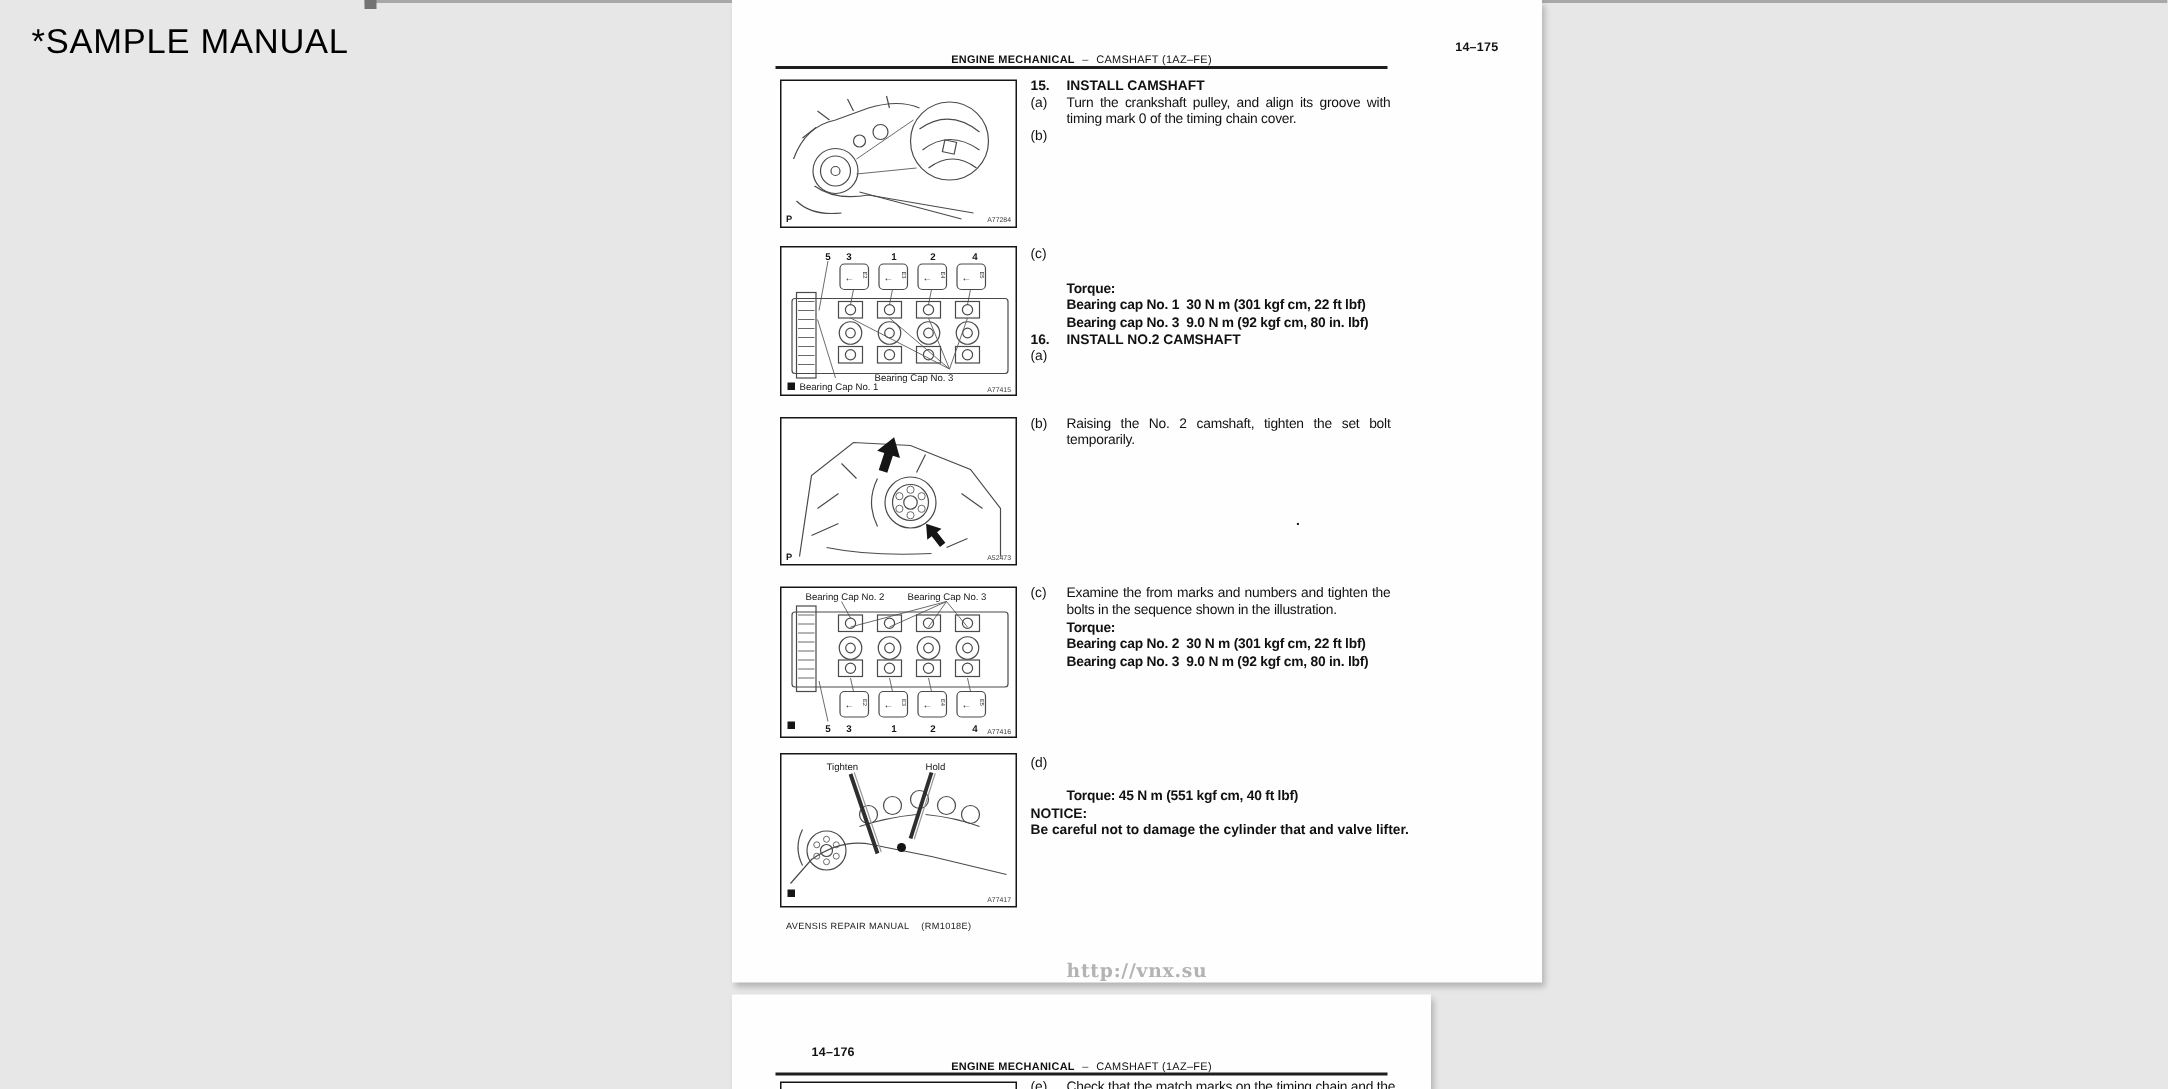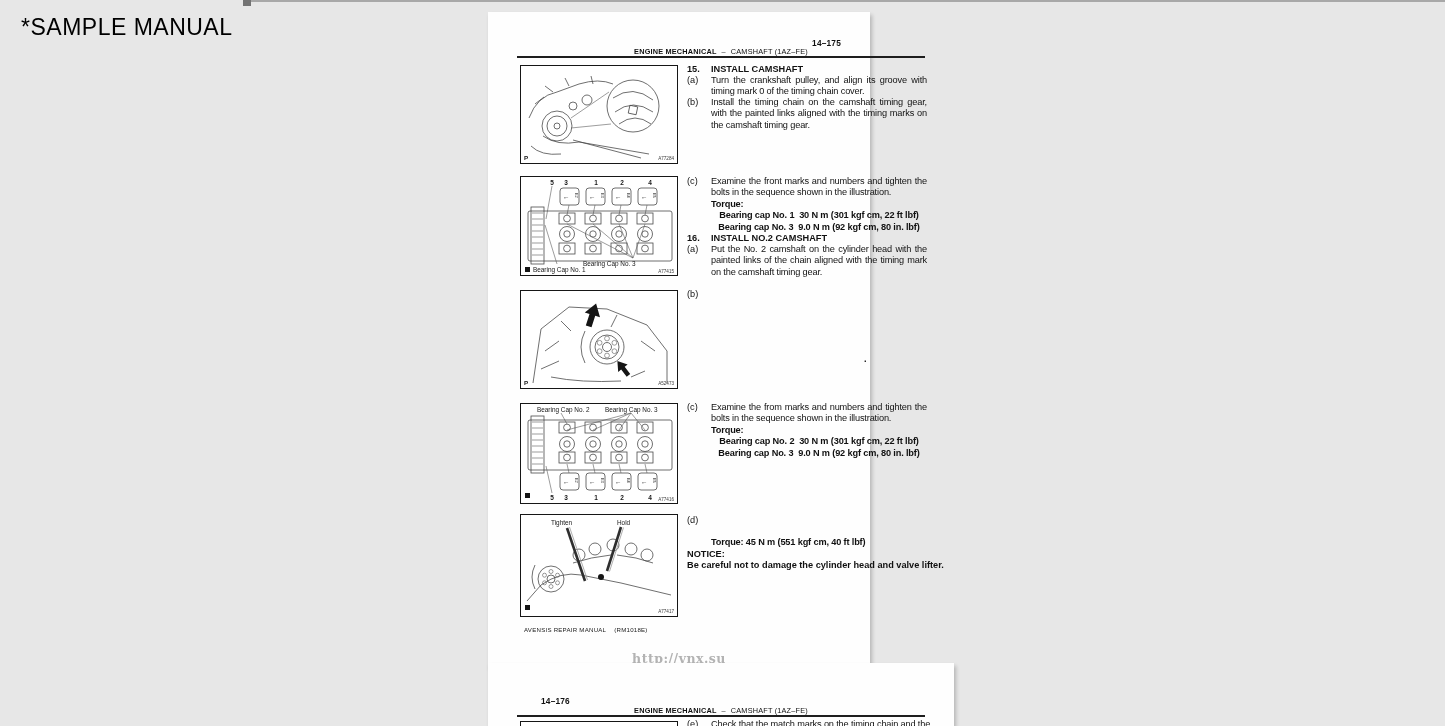--- a/index.html
+++ b/index.html
@@ -10,21 +10,21 @@
     color:#111;
   }
   .abs{position:absolute;}
   
   .top-line{left:243px;top:0;width:1202px;height:2px;background:#a8a8a8;}
   .top-line-cap{left:243px;top:0;width:8px;height:6px;background:#737373;}
   
   .sample-label{left:21px;top:14px;font-size:23px;letter-spacing:.5px;color:#000000;}
   
   .page{background:#fefefe;box-shadow:2px 3px 4px rgba(0,0,0,.22);}
-  .page-175{left:488px;top:12px;width:382px;height:655px;text-decoration:underline;}
+  .page-175{left:488px;top:0;width:540px;height:655px;text-decoration:underline;}
   .page-176{left:488px;top:663px;width:466px;height:63px;overflow:hidden;}
   
   .pageno{font-size:8.3px;font-weight:700;letter-spacing:.2px;}
   .pageno-175{right:29px;top:26px;}
   .pageno-176{left:34px;top:33px;margin-left:19px;}
   .doc-header{left:29px;width:408px;text-align:center;font-size:7.3px;letter-spacing:.2px;white-space:nowrap;}
   .doc-header .sec{font-weight:700;}
   .doc-header .sep{margin:0 5px;color:#333;}
   .header-175{top:35px;}
   .header-176{top:43px;}
@@ -38,21 +38,21 @@
   .fig-2{top:164px;height:100px;}
   .fig-3{top:278px;height:99px;}
   .fig-4{top:391px;height:101px;}
   .fig-5{top:502px;height:103px;}
   .fig-176{top:58px;height:60px;}
   
   .lab{left:199px;font-size:9.2px;line-height:11.3px;}
   .txt{left:223px;width:216px;font-size:9.2px;line-height:11.3px;text-align:justify;letter-spacing:-.15px;}
   .bold{font-weight:700;}
   .nowrap{white-space:nowrap;text-align:left;}
-  .prewrap{white-space:pre;text-align:center;}
+  .prewrap{white-space:pre;}
   .stepnum{left:199px;font-size:9.2px;font-weight:700;}
   .steptitle{left:223px;font-size:9.2px;font-weight:700;white-space:nowrap;}
   .stray-dot{left:376px;top:342px;font-size:9.2px;font-weight:700;}
   
   .footer{left:36px;top:614px;font-size:6.1px;letter-spacing:.25px;color:#1a1a1a;white-space:nowrap;}
   .footer .code{margin-left:8px;}
   .watermark{left:50%;transform:translateX(-50%);top:639px;
     font-family:"DejaVu Serif","Liberation Serif",serif;font-weight:700;
     font-size:12.5px;letter-spacing:.5px;color:#b3b3b3;white-space:nowrap;}
   
@@ -290,49 +290,47 @@
     </svg>
   </div>
 
   <span class="abs stepnum" style="top:52px">15.</span>
   <span class="abs steptitle" style="top:52px">INSTALL CAMSHAFT</span>
 
   <span class="abs lab" style="top:63px">(a)</span>
   <div class="abs txt" style="top:63px">Turn the crankshaft pulley, and align its groove with timing mark 0 of the timing chain cover.</div>
 
   <span class="abs lab" style="top:85px">(b)</span>
-  <div class="abs txt" style="top:85px">Install the timing chain on the camshaft timing gear, with the painted links aligned with the timing marks on the camshaft timing gear.</div>
 
   <span class="abs lab" style="top:164px">(c)</span>
-  <div class="abs txt" style="top:164px">Examine the front marks and numbers and tighten the bolts in the sequence shown in the illustration.</div>
   <div class="abs txt bold nowrap" style="top:187px">Torque:</div>
   <div class="abs txt bold nowrap prewrap" style="top:198px">Bearing cap No. 1  30 N m (301 kgf cm, 22 ft lbf)</div>
   <div class="abs txt bold nowrap prewrap" style="top:210px">Bearing cap No. 3  9.0 N m (92 kgf cm, 80 in. lbf)</div>
 
   <span class="abs stepnum" style="top:221px">16.</span>
   <span class="abs steptitle" style="top:221px">INSTALL NO.2 CAMSHAFT</span>
 
   <span class="abs lab" style="top:232px">(a)</span>
-  <div class="abs txt" style="top:232px">Put the No. 2 camshaft on the cylinder head with the painted links of the chain aligned with the timing mark on the camshaft timing gear.</div>
 
   <span class="abs lab" style="top:277px">(b)</span>
+  <div class="abs txt" style="top:277px">Raising the No. 2 camshaft, tighten the set bolt temporarily.</div>
 
   <span class="abs stray-dot">.</span>
 
   <span class="abs lab" style="top:390px">(c)</span>
   <div class="abs txt" style="top:390px">Examine the from marks and numbers and tighten the bolts in the sequence shown in the illustration.</div>
   <div class="abs txt bold nowrap" style="top:413px">Torque:</div>
   <div class="abs txt bold nowrap prewrap" style="top:424px">Bearing cap No. 2  30 N m (301 kgf cm, 22 ft lbf)</div>
   <div class="abs txt bold nowrap prewrap" style="top:436px">Bearing cap No. 3  9.0 N m (92 kgf cm, 80 in. lbf)</div>
 
   <span class="abs lab" style="top:503px">(d)</span>
   <div class="abs txt bold nowrap" style="top:525px">Torque: 45 N m (551 kgf cm, 40 ft lbf)</div>
 
   <div class="abs lab bold" style="top:537px">NOTICE:</div>
-  <div class="abs lab bold nowrap" style="top:548px">Be careful not to damage the cylinder head and valve lifter.</div>
+  <div class="abs lab bold nowrap" style="top:548px">Be careful not to damage the cylinder that and valve lifter.</div>
 
   <div class="abs footer">
     <span>AVENSIS REPAIR MANUAL</span><span class="code">(RM1018E)</span>
   </div>
 
   <div class="abs watermark">http://vnx.su</div>
 </div>
 
 <div class="abs page page-176">
   <div class="abs pageno pageno-176">14–176</div>

